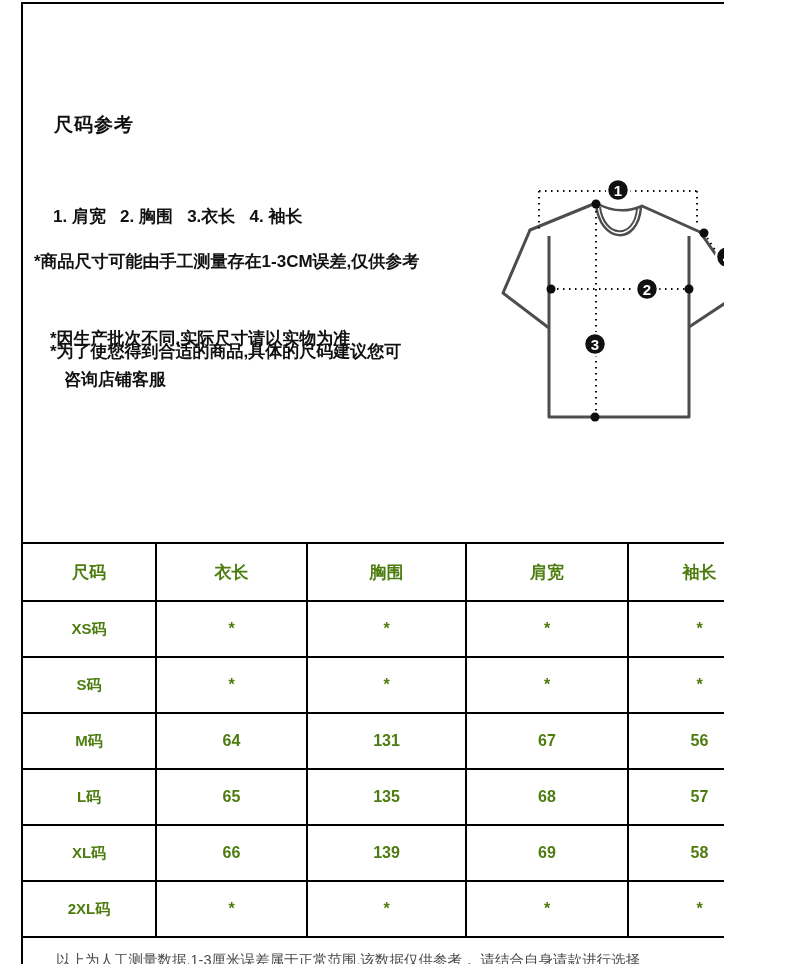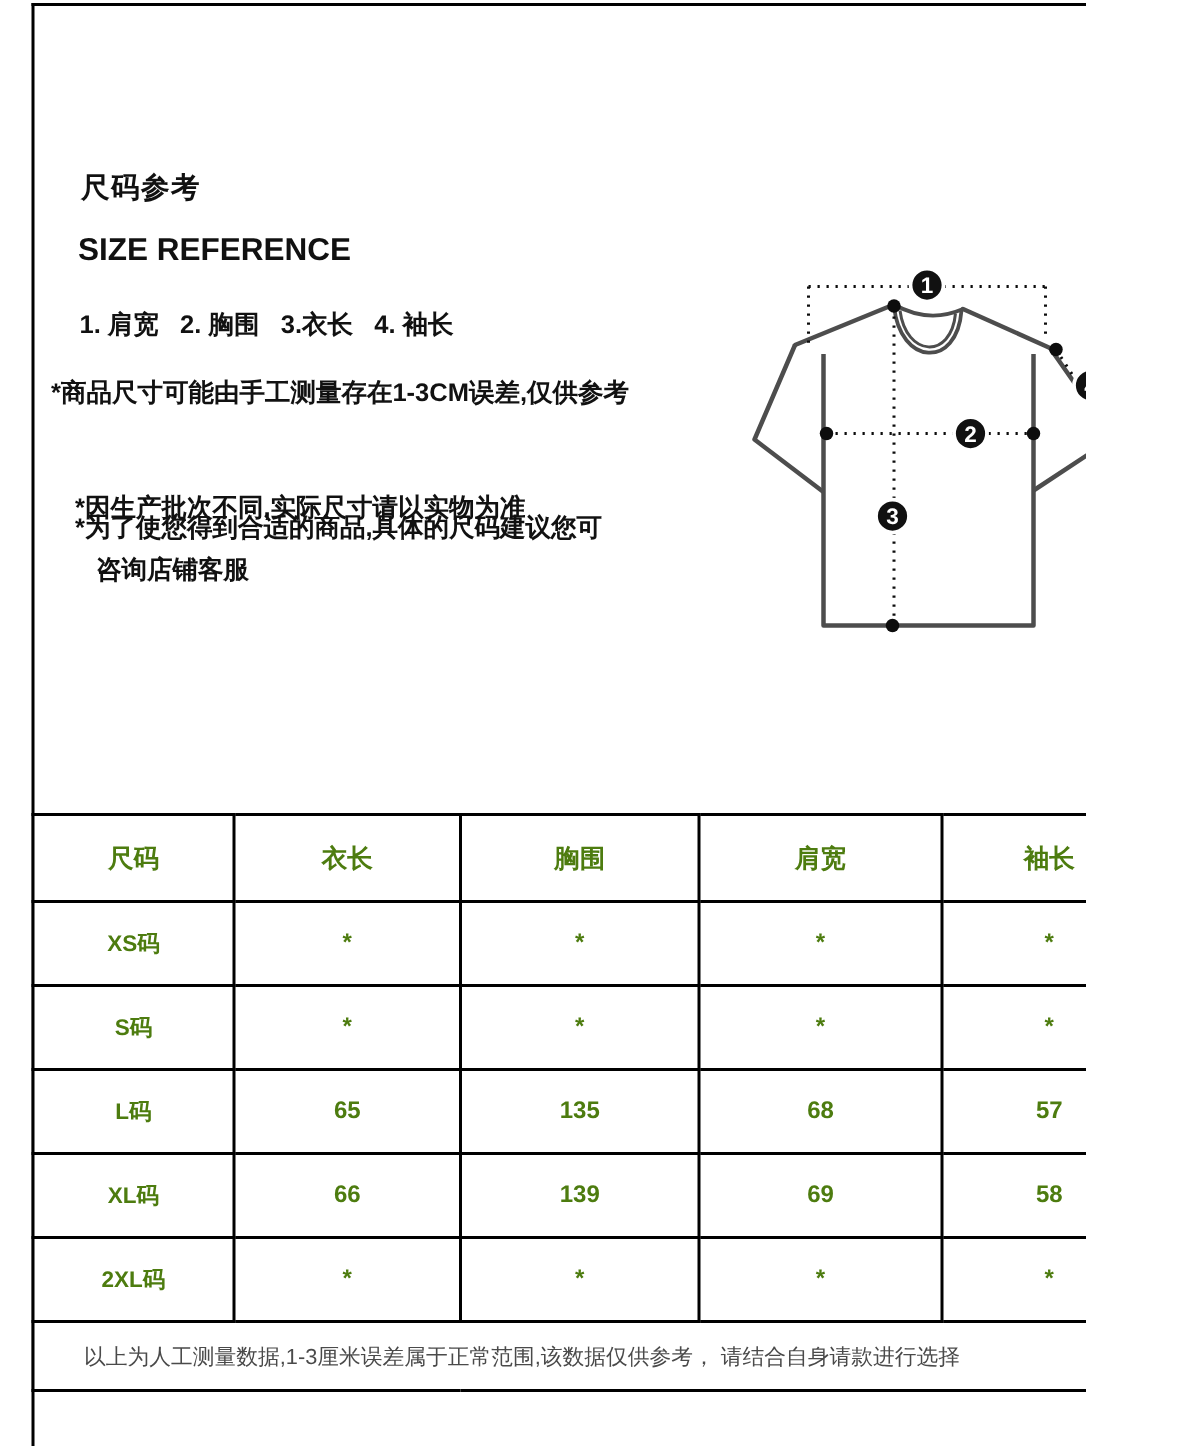--- a/index.html
+++ b/index.html
@@ -40,21 +40,20 @@
   col.c1{width:134px;} col.c2{width:151px;} col.c3{width:159px;}
   col.c4{width:162px;} col.c5{width:143px;}
 </style>
 </head>
 <body>
 
 <div id="page">
   <div id="frame"></div>
 
   <div class="abs title-cn">尺码参考</div>
-  <div class="abs title-en">SIZE REFERENCE</div>
   <div class="abs legend">1. 肩宽   2. 胸围   3.衣长   4. 袖长</div>
 
   <div class="abs note note0">*商品尺寸可能由手工测量存在1-3CM误差,仅供参考</div>
   <div class="abs note note1">*因生产批次不同,实际尺寸请以实物为准</div>
   <div class="abs note note2">*为了使您得到合适的商品,具体的尺码建议您可</div>
   <div class="abs note note3">咨询店铺客服</div>
 
   <svg id="diagram" class="abs" viewBox="480 168 302 272">
 
     <g>
@@ -131,20 +130,27 @@
         <td>*</td>
       </tr>
       <tr>
         <td class="size-label">S码</td>
         <td>*</td>
         <td>*</td>
         <td>*</td>
         <td>*</td>
       </tr>
       <tr>
+        <td class="size-label">M码</td>
+        <td>64</td>
+        <td>131</td>
+        <td>67</td>
+        <td>56</td>
+      </tr>
+      <tr>
         <td class="size-label">L码</td>
         <td>65</td>
         <td>135</td>
         <td>68</td>
         <td>57</td>
       </tr>
       <tr>
         <td class="size-label">XL码</td>
         <td>66</td>
         <td>139</td>

